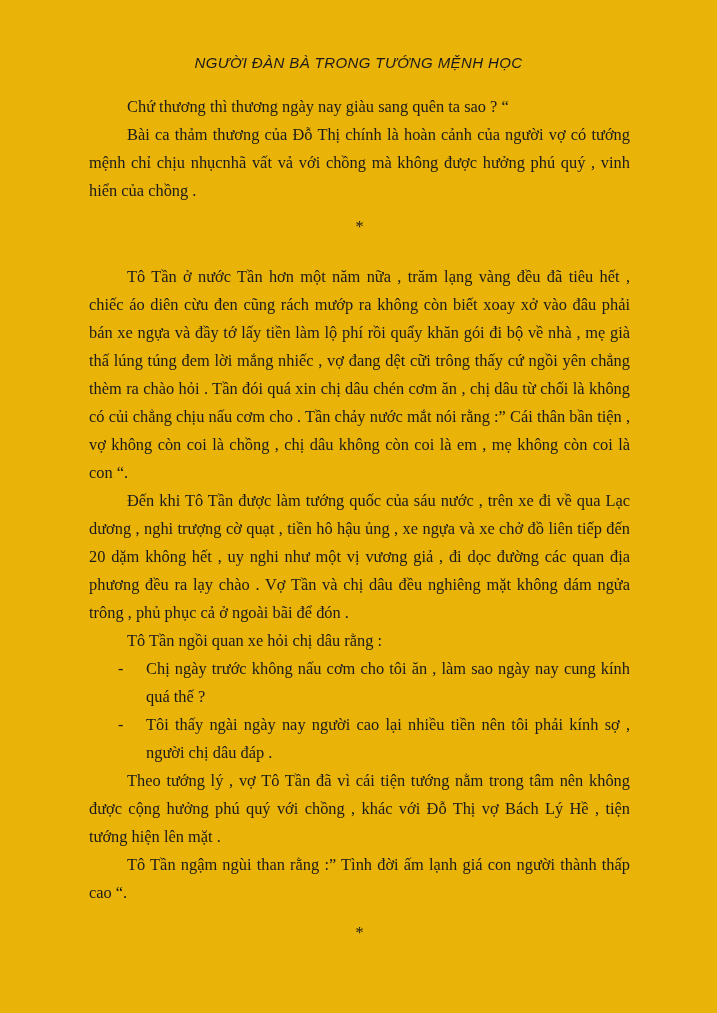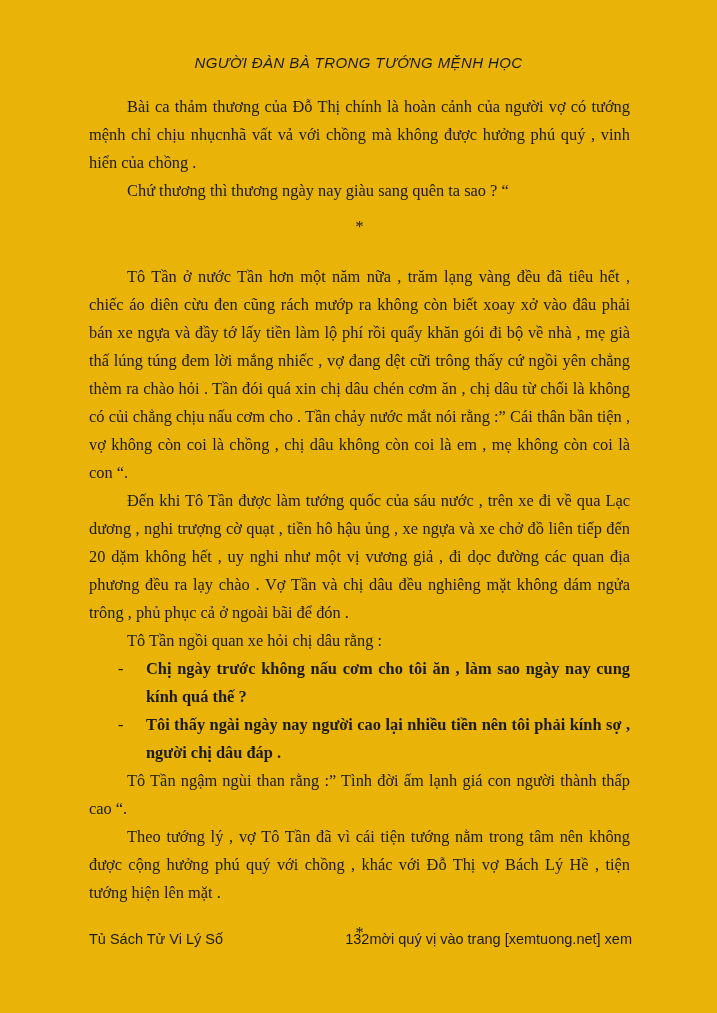--- a/index.html
+++ b/index.html
@@ -55,21 +55,20 @@
     display: flex;
     padding-left: 29px;
   }
   .dialog-marker {
     flex: 0 0 28px;
     width: 28px;
   }
   .dialog-text {
     flex: 1;
     text-align: justify;
-    font-weight: bold;
   }
   .footer {
     position: absolute;
     top: 931px;
     left: 89px;
     right: 85px;
     display: flex;
     align-items: baseline;
     font-family: "Liberation Sans", "DejaVu Sans", sans-serif;
     font-size: 14.5px;
@@ -81,49 +80,44 @@
 </style>
 </head>
 <body>
 
 <div class="page">
 
   <div class="title">NGƯỜI ĐÀN BÀ TRONG TƯỚNG MỆNH HỌC</div>
 
   <div class="content">
 
+    <p class="para">Chứ thương thì thương ngày nay giàu sang quên ta sao ? “</p>
+
     <p class="para">Bài ca thảm thương của Đỗ Thị chính là hoàn cảnh của người vợ có tướng mệnh chỉ chịu nhụcnhã vất vả với chồng mà không được hưởng phú quý , vinh hiển của chồng .</p>
-
-    <p class="para">Chứ thương thì thương ngày nay giàu sang quên ta sao ? “</p>
 
     <div class="sep">*</div>
 
     <p class="para">Tô Tần ở nước Tần hơn một năm nữa , trăm lạng vàng đều đã tiêu hết , chiếc áo diên cừu đen cũng rách mướp ra không còn biết xoay xở vào đâu phải bán xe ngựa và đầy tớ lấy tiền làm lộ phí rồi quẩy khăn gói đi bộ về nhà , mẹ già thấ lúng túng đem lời mắng nhiếc , vợ đang dệt cữi trông thấy cứ ngồi yên chẳng thèm ra chào hỏi . Tần đói quá xin chị dâu chén cơm ăn , chị dâu từ chối là không có củi chẳng chịu nấu cơm cho . Tần chảy nước mắt nói rằng :” Cái thân bần tiện , vợ không còn coi là chồng , chị dâu không còn coi là em , mẹ không còn coi là con “.</p>
 
     <p class="para">Đến khi Tô Tần được làm tướng quốc của sáu nước , trên xe đi về qua Lạc dương , nghi trượng cờ quạt , tiền hô hậu ủng , xe ngựa và xe chở đồ liên tiếp đến 20 dặm không hết , uy nghi như một vị vương giả , đi dọc đường các quan địa phương đều ra lạy chào . Vợ Tần và chị dâu đều nghiêng mặt không dám ngửa trông , phủ phục cả ở ngoài bãi để đón .</p>
 
     <p class="para">Tô Tần ngồi quan xe hỏi chị dâu rằng :</p>
 
     <div class="dialog-item">
       <span class="dialog-marker">-</span>
       <span class="dialog-text">Chị ngày trước không nấu cơm cho tôi ăn , làm sao ngày nay cung kính quá thế ?</span>
     </div>
 
     <div class="dialog-item">
       <span class="dialog-marker">-</span>
       <span class="dialog-text">Tôi thấy ngài ngày nay người cao lại nhiều tiền nên tôi phải kính sợ , người chị dâu đáp .</span>
     </div>
 
+    <p class="para">Theo tướng lý , vợ Tô Tần đã vì cái tiện tướng nằm trong tâm nên không được cộng hưởng phú quý với chồng , khác với Đỗ Thị vợ Bách Lý Hề , tiện tướng hiện lên mặt .</p>
+
     <p class="para">Tô Tần ngậm ngùi than rằng :” Tình đời ấm lạnh giá con người thành thấp cao “.</p>
-
-    <p class="para">Theo tướng lý , vợ Tô Tần đã vì cái tiện tướng nằm trong tâm nên không được cộng hưởng phú quý với chồng , khác với Đỗ Thị vợ Bách Lý Hề , tiện tướng hiện lên mặt .</p>
 
     <div class="sep sep-bottom">*</div>
 
   </div>
 
-  <div class="footer">
-    <span class="footer-left">Tủ Sách Tử Vi Lý Số</span>
-    <span class="footer-center">132</span>
-    <span class="footer-right">mời quý vị vào trang [xemtuong.net] xem</span>
-  </div>
 
 </div>
 
 </body></html>

